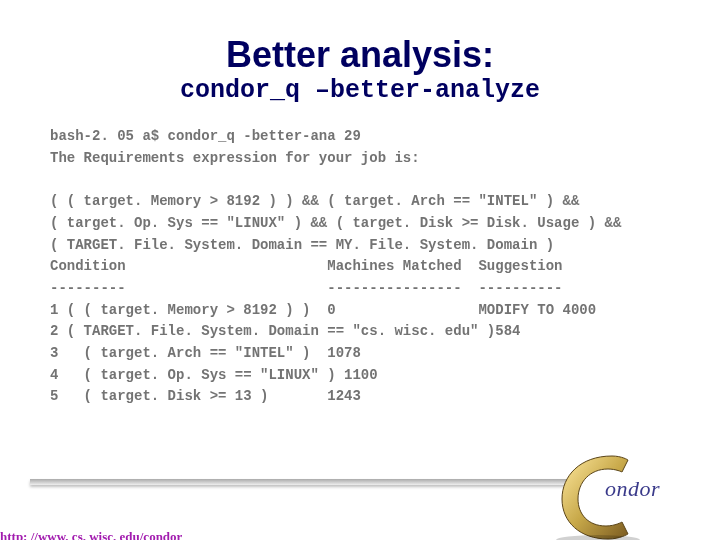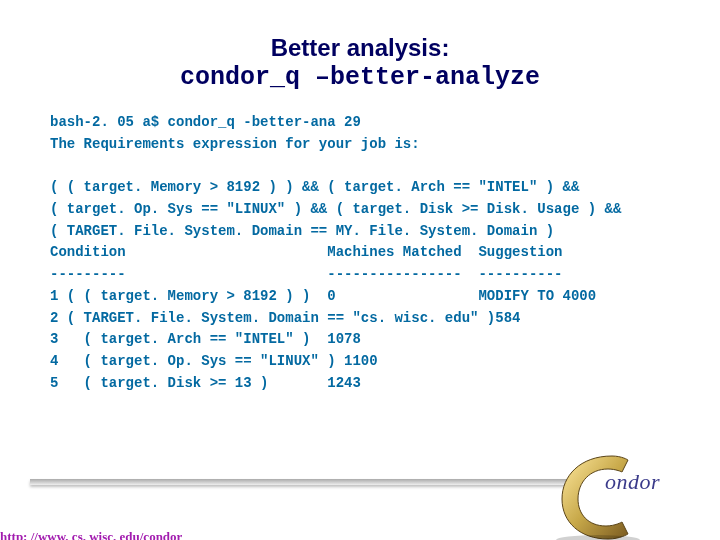--- a/index.html
+++ b/index.html
@@ -1,26 +1,26 @@
 <!DOCTYPE html>
 <html><head>
 <meta charset="utf-8">
 <style>
   * { margin: 0; padding: 0; box-sizing: border-box; }
   html, body { width: 720px; height: 540px; background: #fff; font-family: "Comic Sans MS", "Comic Sans", cursive, sans-serif; overflow: hidden; position: relative; }
   .slide { width: 720px; height: 540px; position: relative; background: #fff; }
   .title { text-align: center; margin-top: 25px; font-weight: bold; color: #000060; }
-  .title-line1 { font-size: 24px; line-height: 1.15; margin-top: 34px; }
+  .title-line1 { font-size: 36px; line-height: 1.15; margin-top: 34px; }
   .title-line2 { font-family: "Courier New", Courier, monospace; font-size: 25px; font-weight: bold; line-height: 1.15; margin-top: 2px; }
-  .body { margin: 20px 50px 0 50px; font-family: "Courier New", Courier, monospace; font-size: 14px; font-weight: bold; color: #0369a1; line-height: 1.55; white-space: pre; }
+  .body { margin: 20px 50px 0 50px; font-family: "Courier New", Courier, monospace; font-size: 14px; font-weight: bold; color: #737373; line-height: 1.55; white-space: pre; }
   .hr { position: absolute; left: 30px; top: 445px; width: 540px; height: 6px; background: linear-gradient(to bottom, #aaa 0%, #eee 100%); box-shadow: 0 2px 3px rgba(0,0,0,0.25); }
   .footer { position: absolute; left: 0; right: 0; top: 495px; text-align: left; font-family: Liberation Serif, serif; font-size: 13px; font-weight: bold; color: #a21caf; }
   .logo { position: absolute; right: 30px; bottom: 30px; width: 140px; height: 100px; }
   .logo svg { width: 100%; height: 100%; }
-  .logo-text { position: absolute; left: 55px; top: 25px; font-family: Georgia, "Times New Roman", serif; font-size: 22px; color: #3a3a8a; font-style: italic; letter-spacing: 0.5px; }
+  .logo-text { position: absolute; left: 55px; top: 32px; font-family: Georgia, "Times New Roman", serif; font-size: 22px; color: #3a3a8a; font-style: italic; letter-spacing: 0.5px; }
 </style>
 </head>
 <body>
 <div class="slide">
 
   <div class="title">
     <div class="title-line1">Better analysis:</div>
     <div class="title-line2">condor_q –better-analyze</div>
   </div>
 

